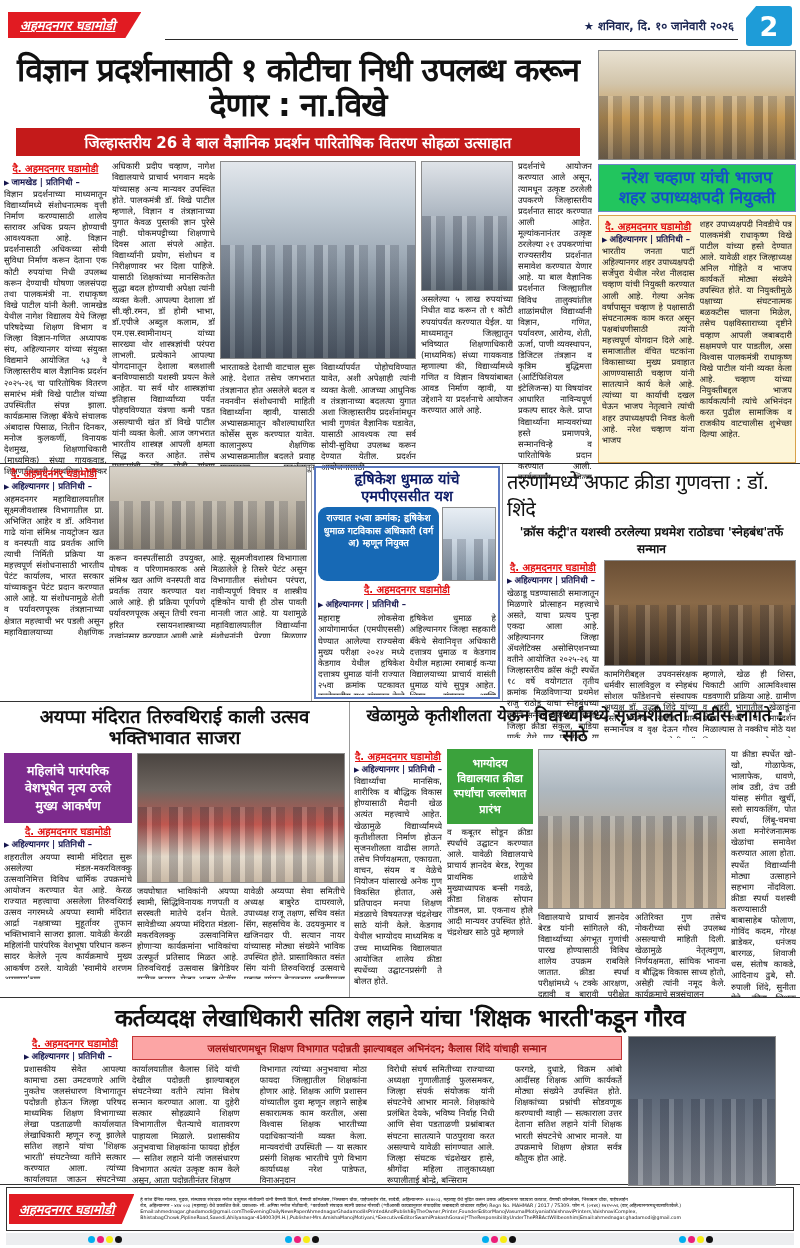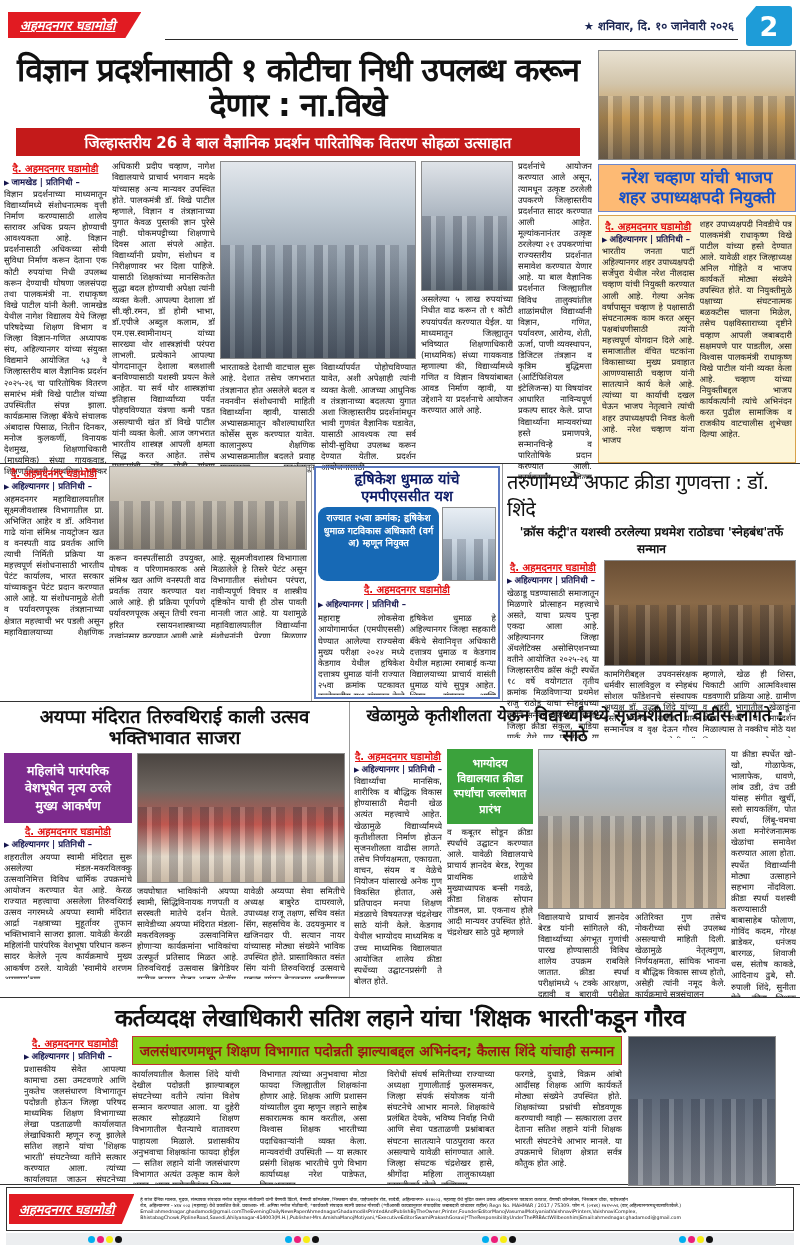--- a/index.html
+++ b/index.html
@@ -43,21 +43,21 @@
   .lead-body{display:flex;gap:5px;height:318px}
   .lead-body .colA{flex:0 0 103px}
   .lead-body .colB{flex:0 0 103px}
   .lead-body .colC{flex:0 0 196px;display:flex;flex-direction:column}
   .lead-body .colD{flex:0 0 92px;display:flex;flex-direction:column}
   .lead-body .colE{flex:1}
   .cap2{columns:2;column-gap:6px;margin-top:3px}
   
   .naresh{flex:1;box-sizing:border-box;padding-left:2px;display:flex;flex-direction:column}
   .naresh .ph{height:108px;flex:0 0 auto}
-  .naresh-hbox{border:1px solid #6f87c9;margin:4px 0 3px;padding:3px 16px;background:#fdba74}
+  .naresh-hbox{border:1px solid #6f87c9;margin:4px 0 3px;padding:3px 16px;background:#22c55e}
   .naresh-hbox h2{margin:0;color:#1550c8;font-size:16.5px;line-height:1.2;text-align:center;font-weight:800}
   .naresh-body{background:#fdf5d8;border:1px solid #d8a24b;flex:1;display:flex;gap:5px;padding:3px;overflow:hidden}
   .naresh-body .c{flex:1}
   
   .row2{height:238px;display:flex;border-bottom:1.4px solid #333;box-sizing:border-box}
   .art-college{width:312px;box-sizing:border-box;padding:2px 4px;border-right:1px solid #999}
   .art-college h2{font-size:17px;line-height:1.15;text-align:center;margin:2px 0 3px;font-weight:800}
   .college-body{display:flex;gap:5px;height:172px}
   .college-body .c1{flex:0 0 100px}
   .college-right{flex:1;display:flex;flex-direction:column}
@@ -103,21 +103,21 @@
   .khel-mid{flex:0 0 188px;display:flex;flex-direction:column}
   .khel-mid .ph{height:158px}
   .khel-mid .cap2{flex:1;overflow:hidden}
   .khel-body .cC{flex:1}
   
   .row4{height:187px;box-sizing:border-box;padding:1px 24px;border-bottom:1.2px solid #333}
   .row4 h2{font-size:23.5px;text-align:center;margin:2px 0 3px;font-weight:800;letter-spacing:-.5px}
   .satish-body{display:flex;gap:6px;height:148px}
   .satish-body .c1{flex:0 0 102px}
   .satish-mid{flex:1;display:flex;flex-direction:column}
-  .pink{background:#84cc16;border:1.5px solid #c33434;color:#9b1313;font-weight:bold;font-size:14px;
+  .pink{background:#fca5a5;border:1.5px solid #c33434;color:#9b1313;font-weight:bold;font-size:10px;
         text-align:center;padding:4px 3px;margin-bottom:4px}
   .satish-cols{display:flex;gap:20px;flex:1;overflow:hidden}
   .satish-cols .c{flex:1}
   .satish-body .ph{flex:0 0 146px;height:148px}
   
   .foot{height:63px;box-sizing:border-box;padding:2px 6px}
   .imprint{border:1.6px solid #333;display:flex;align-items:center;height:44px;padding:2px;box-sizing:border-box}
   .imprint-badge{background:#e11b22;color:#fff;font-weight:bold;font-size:13px;font-style:italic;
                  text-decoration:underline;padding:6px 20px 6px 10px;margin-right:6px;
                  clip-path:polygon(0 0,100% 0,90% 100%,0 100%)}

